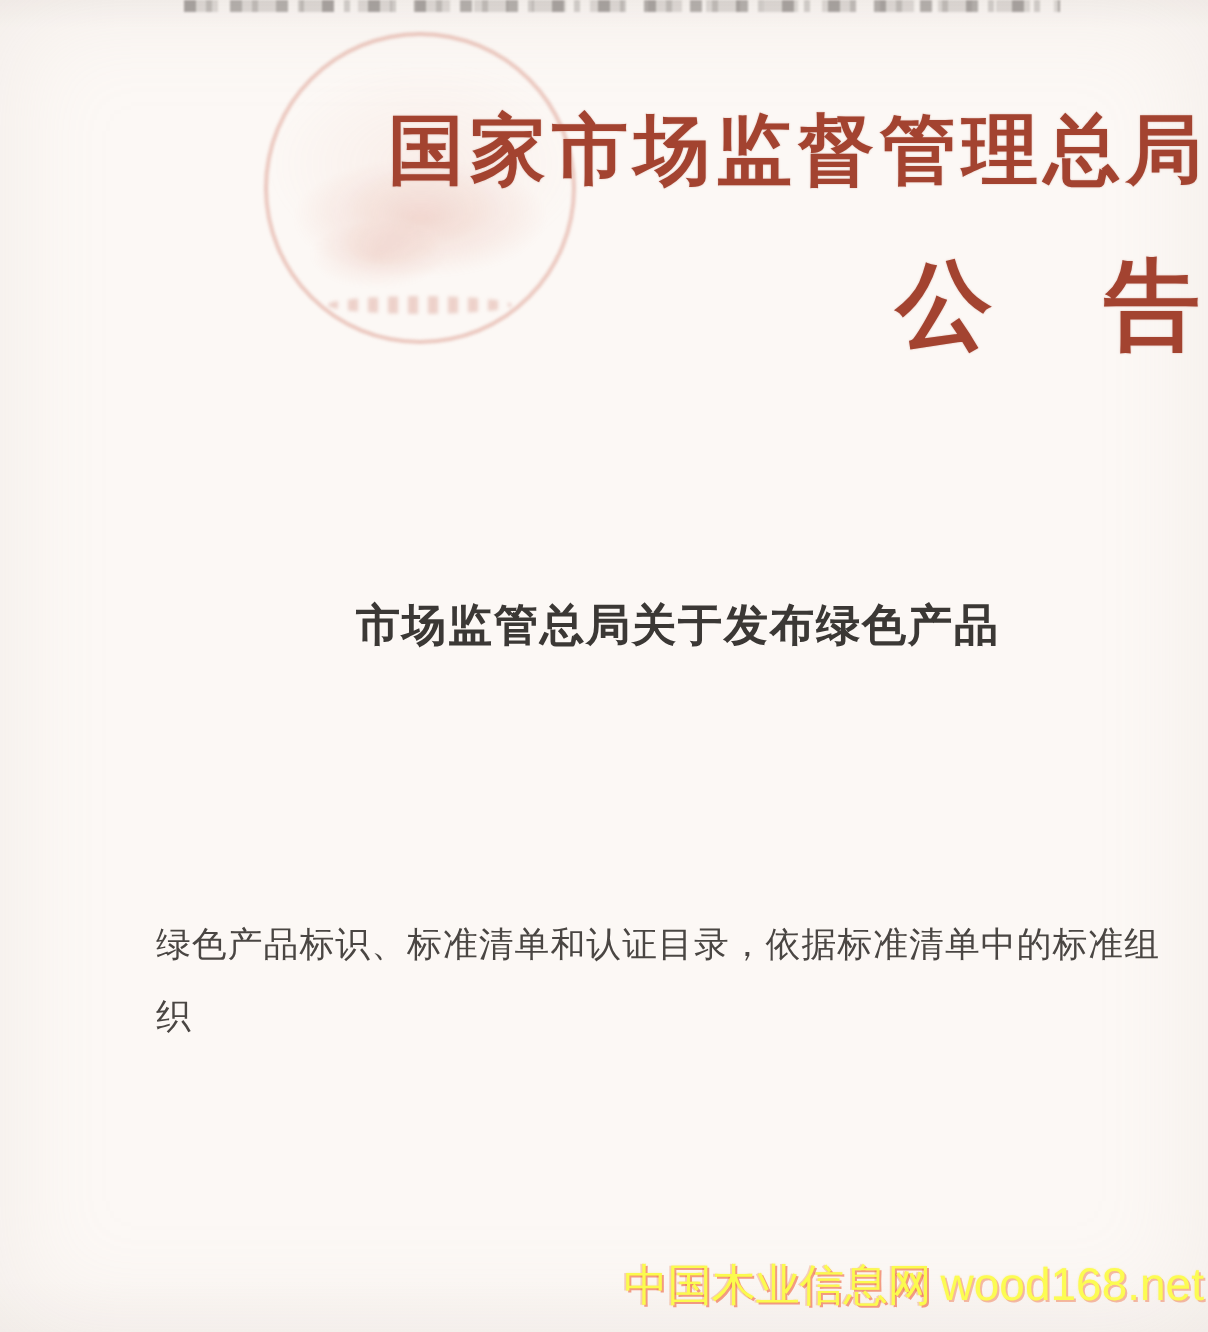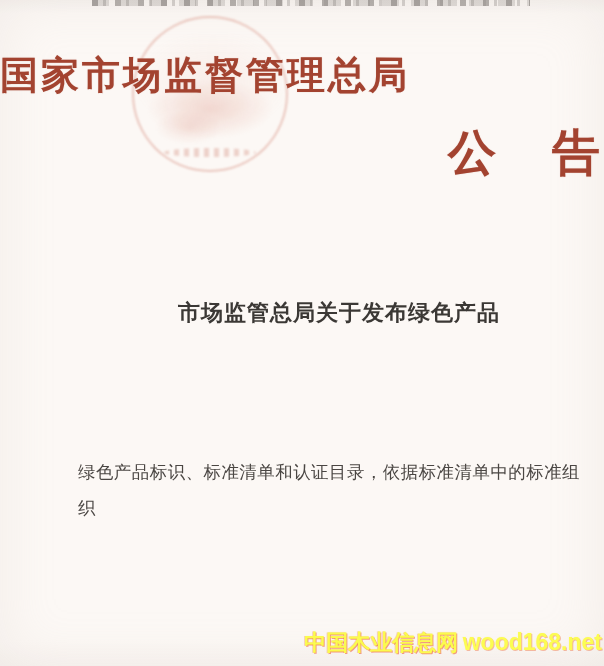--- a/index.html
+++ b/index.html
@@ -39,21 +39,21 @@
     content: "";
     position: absolute; left: 20%; right: 20%; bottom: 13px; height: 9px;
     background: repeating-linear-gradient(90deg, rgba(200,110,90,0.28) 0 5px, rgba(200,110,90,0) 5px 10px);
     border-radius: 50%;
     filter: blur(0.5px);
   }
 
   .agency-title {
     position: absolute; top: 50px; left: 0; width: 100%;
     margin: 0; z-index: 1;
-    text-align: left;
+    text-align: right;
     font-size: 38px; font-weight: bold;
     letter-spacing: 3px;
     color: #a34330;
     text-shadow: 0 0 1px rgba(163,67,48,0.35);
   }
   .announcement-title {
     position: absolute; top: 121px; left: 0; width: 100%;
     z-index: 1;
     text-align: right;
     font-size: 48px; font-weight: bold;
@@ -90,21 +90,21 @@
   .body-line {
     text-align: justify;
     text-align-last: justify;
   }
   .body-line.first { text-indent: 35px; }
 
   .watermark {
     position: absolute; top: 628px; right: 2px;
     z-index: 2;
     font-family: "Liberation Sans", "DejaVu Sans", sans-serif;
-    font-weight: bold;
+    font-weight: normal;
     white-space: nowrap;
     margin-left: 24px;
   }
   .wm-cn {
     font-size: 22px;
     color: #fbfb4e;
     text-shadow: 1px 1px 0 rgba(236,82,46,0.55), -1px 0 0 rgba(236,110,60,0.28), 0 0 1px rgba(250,230,120,0.6);
   }
   .wm-en {
     font-size: 23px;

